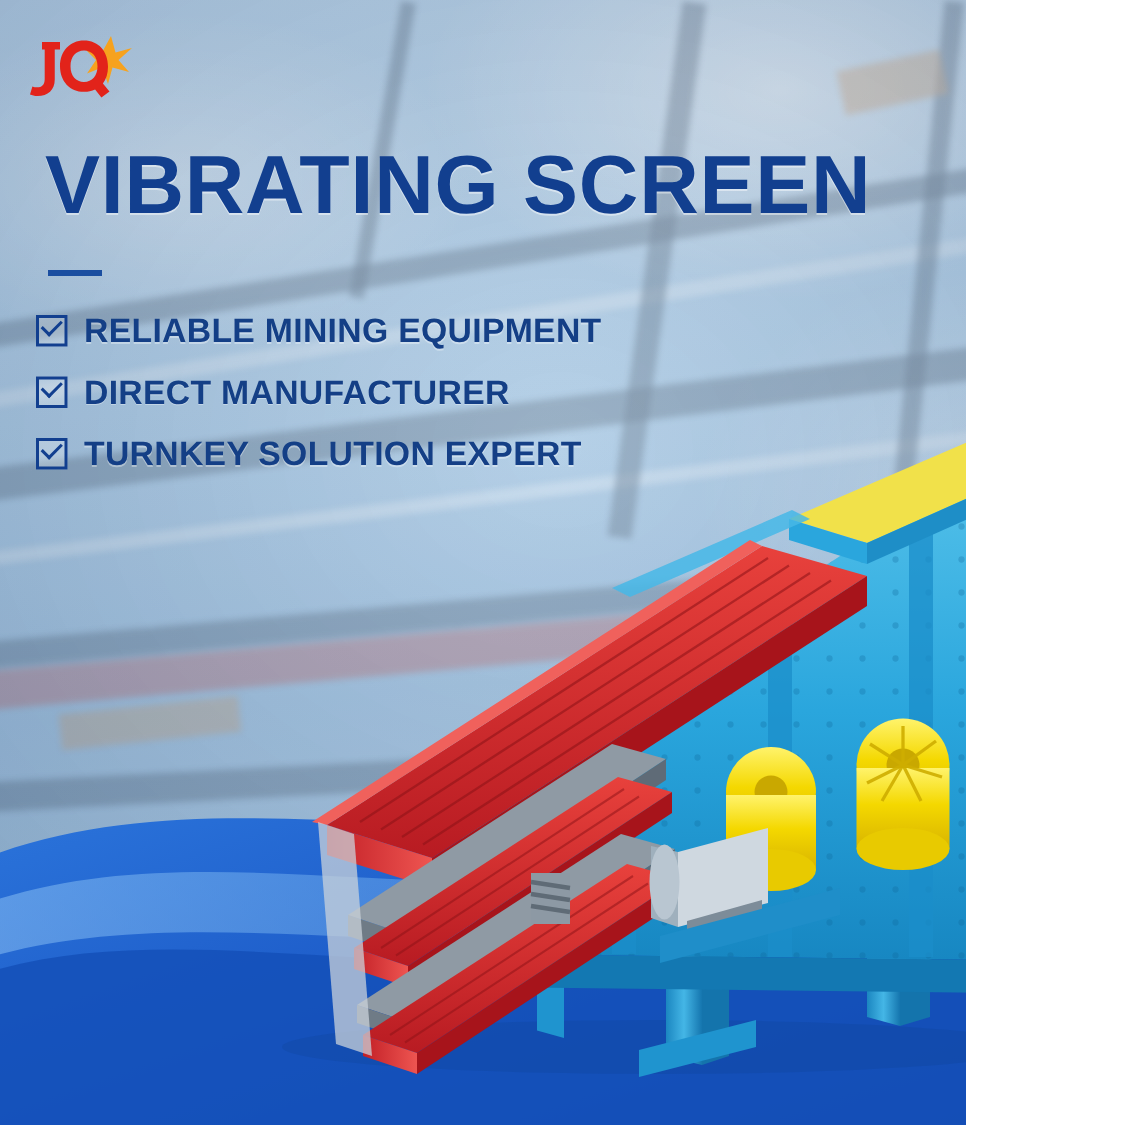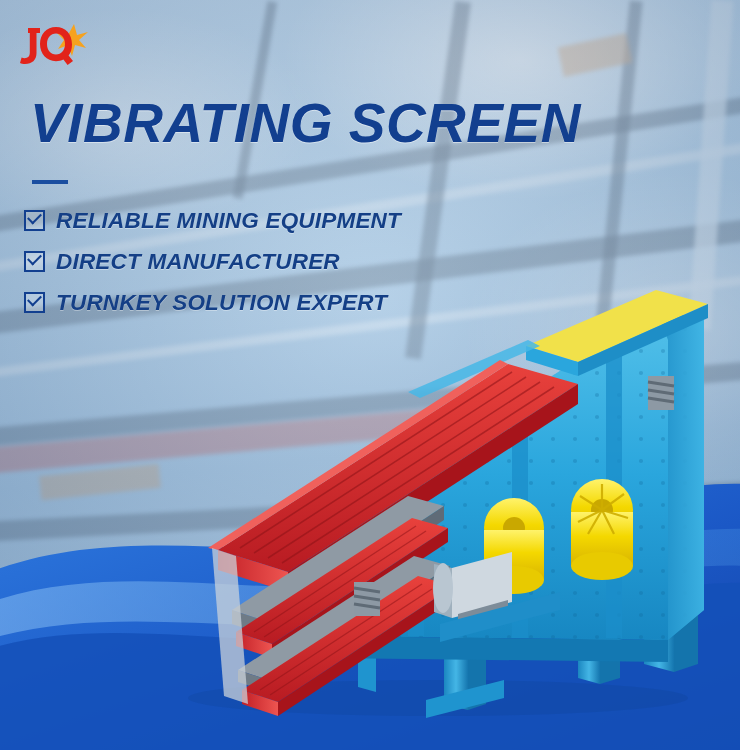--- a/index.html
+++ b/index.html
@@ -2,26 +2,25 @@
 <html><head>
 <meta charset="utf-8">
 <style>
   html, body {
     margin: 0;
     padding: 0;
     background: #ffffff;
   }
   #stage {
     position: relative;
-    width: 740px;
+    width: 644px;
     height: 750px;
     overflow: hidden;
     font-family: "Liberation Sans", sans-serif;
     background: #22c55e;
-    font-style: italic;
   }
 
   
   .bg {
     position: absolute;
     inset: 0;
     background:
       
       radial-gradient(ellipse 340px 200px at 520px 60px, rgba(255,255,255,.55), rgba(255,255,255,0) 70%),
       radial-gradient(ellipse 280px 160px at 120px 120px, rgba(255,255,255,.35), rgba(255,255,255,0) 70%),

